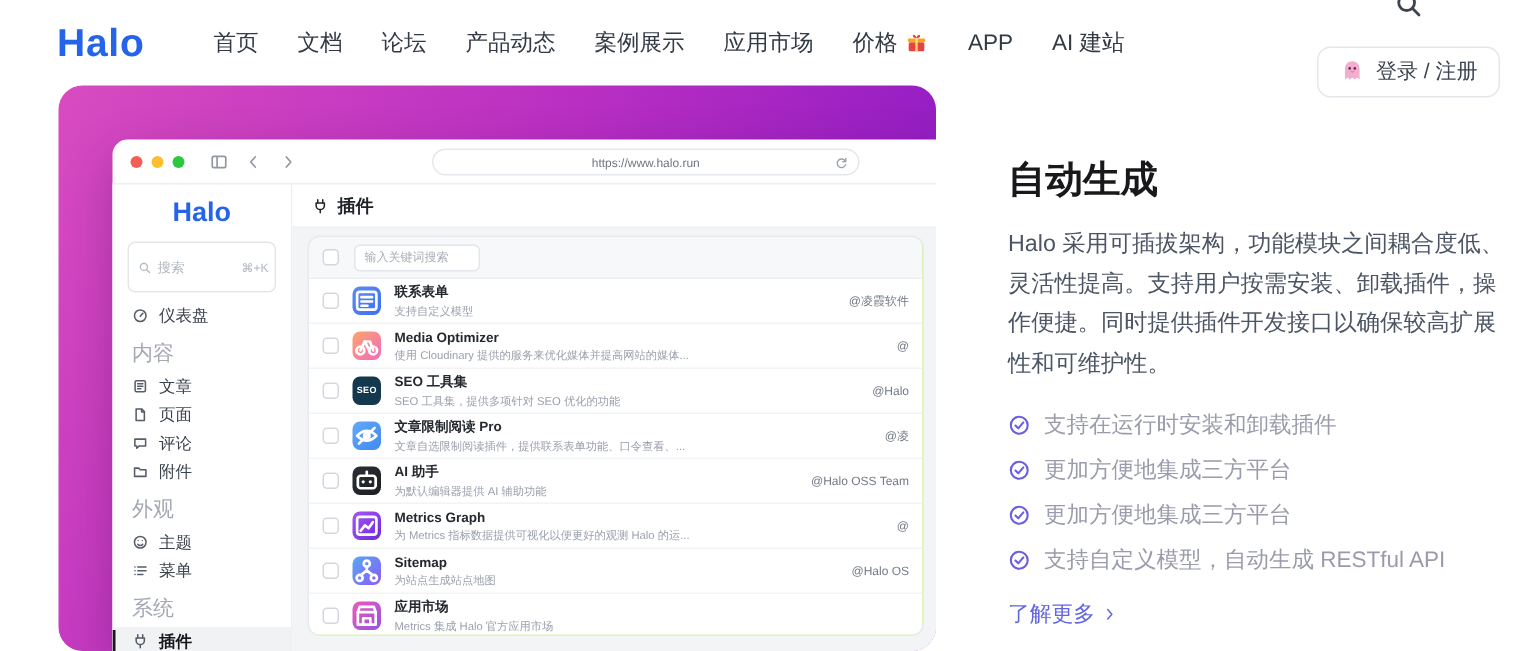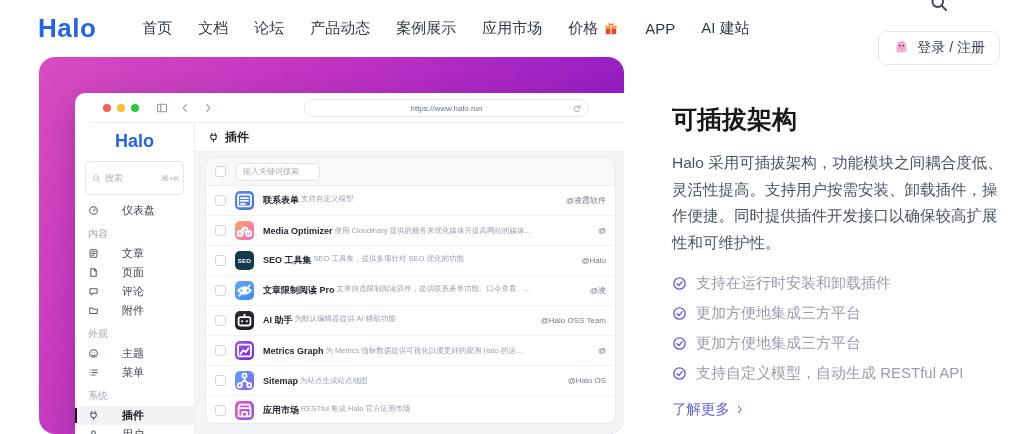--- a/index.html
+++ b/index.html
@@ -23,40 +23,40 @@
   .hero { display:flex; align-items:flex-start; padding-left:39px; height:377px; }
   .hero-card { position:relative; width:585px; height:377px; border-radius:16px;
     background:linear-gradient(118deg, var(--hero1) 0%, #b92fc2 45%, var(--hero2) 100%);
     overflow:hidden; flex:none; }
 
   
   .bwindow { position:absolute; left:36px; top:36px; width:549px; height:341px;
     background:#fff; border-top-left-radius:10px; box-shadow:0 12px 32px rgba(40,0,60,.25);
     display:flex; flex-direction:column; }
   .chrome { position:relative; height:30px; border-bottom:1px solid #eceef1; display:flex; align-items:center;
-    padding:0 12px; flex:none;margin-left:16px; }
+    padding:0 12px; flex:none; }
   .tl { width:8px; height:8px; border-radius:50%; margin-right:6px; flex:none; }
   .chrome-ic { width:12px; height:12px; color:#8f97a3; margin-left:11px; flex:none; }
   .urlbar { position:absolute; left:213px; top:6px; width:285px; height:18px; border:1px solid #e4e7eb;
     border-radius:10px; display:flex; align-items:center; justify-content:center; font-size:8px; color:#6f7680; }
   .url-reload { position:absolute; right:6px; top:3.5px; width:10px; height:10px; color:#9aa1ac; }
 
   
   .admin { flex:1; display:flex; min-height:0; }
   .aside { width:120px; flex:none; background:#fff; border-right:1px solid #eef0f2; overflow:hidden; }
   .aside-logo { height:36px; display:flex; align-items:center; justify-content:center;
     font-size:18px; font-weight:800; color:var(--brand); }
   .aside-search { margin:2px 10px 6px 10px; height:19px; border:1px solid #e4e7ea; border-radius:5px;
     display:flex; align-items:center; padding:16px 6px; gap:4px; }
   .aside-search .sic { width:9px; height:9px; color:#b0b6bd; flex:none; }
   .aside-search input { border:none; outline:none; width:52px; font-size:9px; color:#6b7280; background:transparent; }
   .aside-search input::placeholder { color:#b0b6bd; }
   .kbd { font-size:8px; color:#b0b6bd; margin-left:auto; white-space:nowrap; }
-  .sec-label { font-size:10px; color:#a3a8b1; margin:7px 0 3px 13px; }
-  .side-item { height:19px; display:flex; align-items:center; gap:23px; padding-left:13px;
+  .sec-label { font-size:14px; color:#a3a8b1; margin:7px 0 3px 13px; }
+  .side-item { height:19px; display:flex; align-items:center; gap:7px; padding-left:13px;
     font-size:11px; color:#3b434d; cursor:pointer; position:relative; }
   .side-item .side-ic { width:11px; height:11px; color:#555e69; flex:none; }
   .side-item.active { background:#f1f2f4; font-weight:700; color:#16181c; }
   .side-item.active::before { content:""; position:absolute; left:0; top:2px; bottom:2px; width:2px; background:#16181c; }
 
   .amain { flex:1; display:flex; flex-direction:column; min-width:0; }
   .amain-head { height:29px; flex:none; background:#fff; border-bottom:1px solid #eef0f2;
     display:flex; align-items:center; gap:6px; padding-left:13px; }
   .amain-head .hic { width:11px; height:11px; color:#23272d; }
   .amain-title { font-size:12px; font-weight:700; color:#1f2328; }
@@ -67,21 +67,21 @@
   .cbox { width:11px; height:11px; border:1px solid #d4d7dd; border-radius:3px; background:#fff; flex:none; }
   .kw-input { width:84px; height:18px; border:1px solid #e2e5e9; border-radius:4px; background:#fff;
     font-size:8px; padding:0 6px; outline:none; color:#4b5563; }
   .kw-input::placeholder { color:#aab0b8; }
   .prow { height:30px; display:flex; align-items:center; gap:9px; padding:0 9px; border-bottom:1px solid #f2f3f5;
     background:#fff; overflow:hidden; cursor:pointer; }
   .tile { width:19px; height:19px; border-radius:5px; flex:none; display:flex; align-items:center; justify-content:center;
     color:#fff; }
   .tile svg { width:12px; height:12px; }
   .tile-text { font-size:6px; font-weight:800; color:#fff; letter-spacing:.2px; }
-  .p-info { display:flex; flex-direction:row; gap:2px; min-width:0; }
+  .p-info { display:flex; flex-direction:column; gap:2px; min-width:0; }
   .p-name { font-size:9px; font-weight:700; color:#24292f; white-space:nowrap; }
   .p-desc { font-size:7.5px; color:#9aa1ac; white-space:nowrap; }
   .p-pub { margin-left:auto; font-size:8px; color:#737a85; white-space:nowrap; flex:none; padding-left:4px; }
 
   
   .feature { margin-left:48px; padding-top:46px; width:340px; }
   .f-title { font-size:25px; font-weight:600; color:#18181b; }
   .f-desc { margin-top:14px; font-size:15.5px; line-height:1.72; color:#4b5563; }
   .f-list { margin-top:17px; display:flex; flex-direction:column; gap:11px; list-style:none; }
   .f-item { display:flex; align-items:center; gap:9px; font-size:15px; color:#9a9cab; }
@@ -445,35 +445,35 @@
                     <span class="cbox"></span>
                     <span class="tile" data-icon="store" style="background: linear-gradient(135deg, rgb(236, 91, 182), rgb(147, 83, 230));">
                       <svg viewBox="0 0 16 16">
                         <path d="M3 6 l1 -3 h8 l1 3"></path>
                         <path d="M3 6 h10 v7 h-10 z"></path>
                         <path d="M6 13 v-3.6 h4 V13"></path>
                       </svg>
                     </span>
                     <span class="p-info">
                       <span class="p-name">应用市场</span>
-                      <span class="p-desc">RESTful 集成 Halo 官方应用市场</span>
+                      <span class="p-desc">Metrics 集成 Halo 官方应用市场</span>
                     </span>
                     <span class="p-pub"></span>
                   </div>
               </div>
             </div>
           </div>
         </div>
       </div>
 
     </div>
   </div>
 
   <div class="feature">
-    <h2 class="f-title">可插拔架构</h2>
+    <h2 class="f-title">自动生成</h2>
     <p class="f-desc">Halo 采用可插拔架构，功能模块之间耦合度低、灵活性提高。支持用户按需安装、卸载插件，操作便捷。同时提供插件开发接口以确保较高扩展性和可维护性。</p>
     <ul class="f-list">
       <li class="f-item">
           <span class="chk" data-icon="check">
             <svg viewBox="0 0 16 16">
               <circle cx="8" cy="8" r="6"></circle>
               <path d="M5.3 8.2 l2 2 3.6 -4.2"></path>
             </svg>
           </span>
           <span>支持在运行时安装和卸载插件</span>

